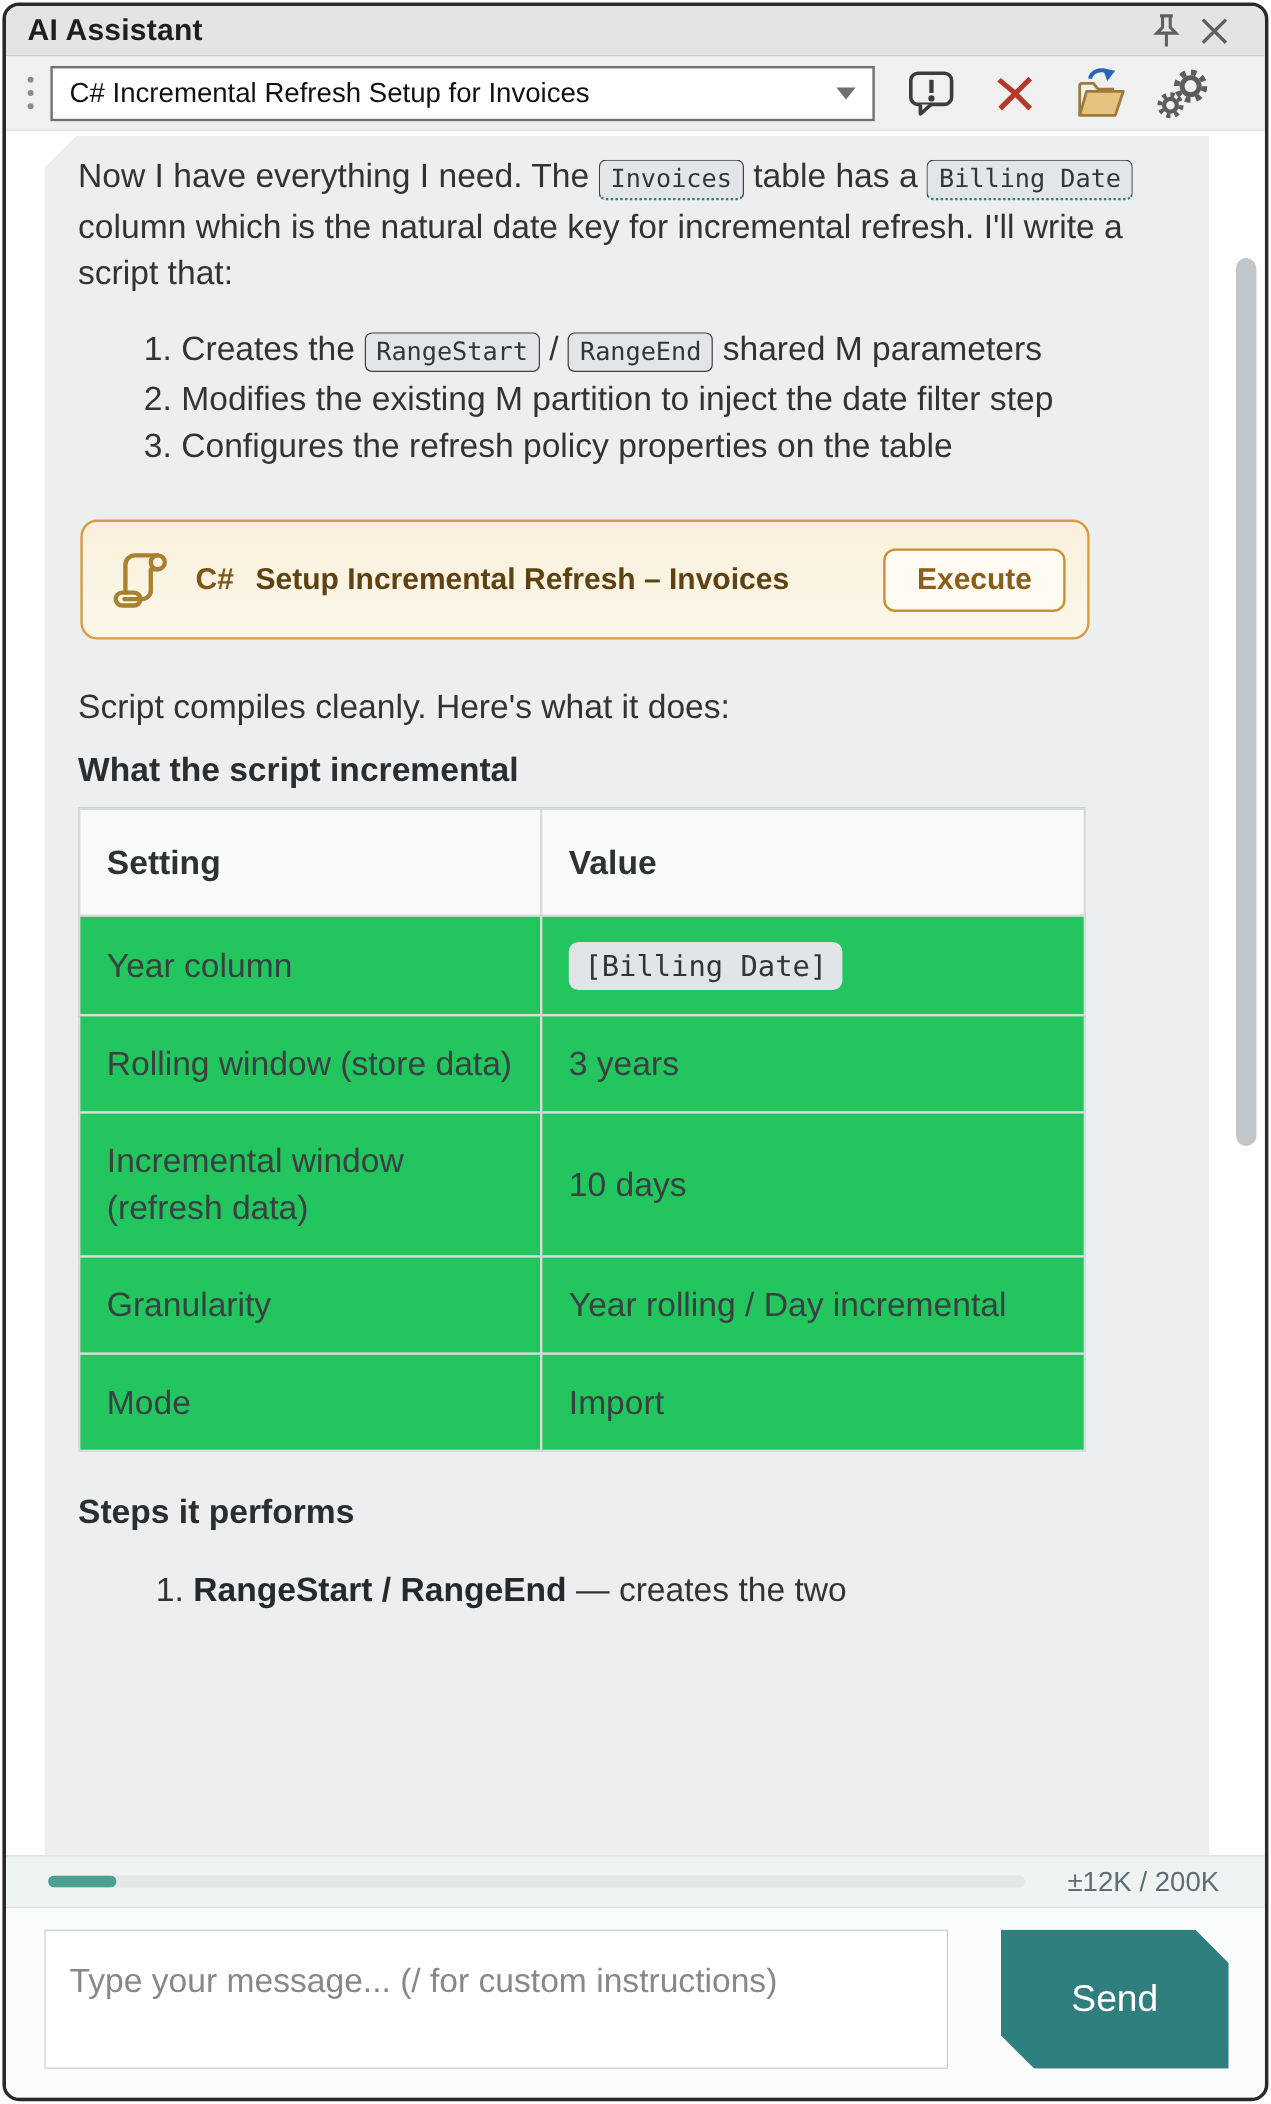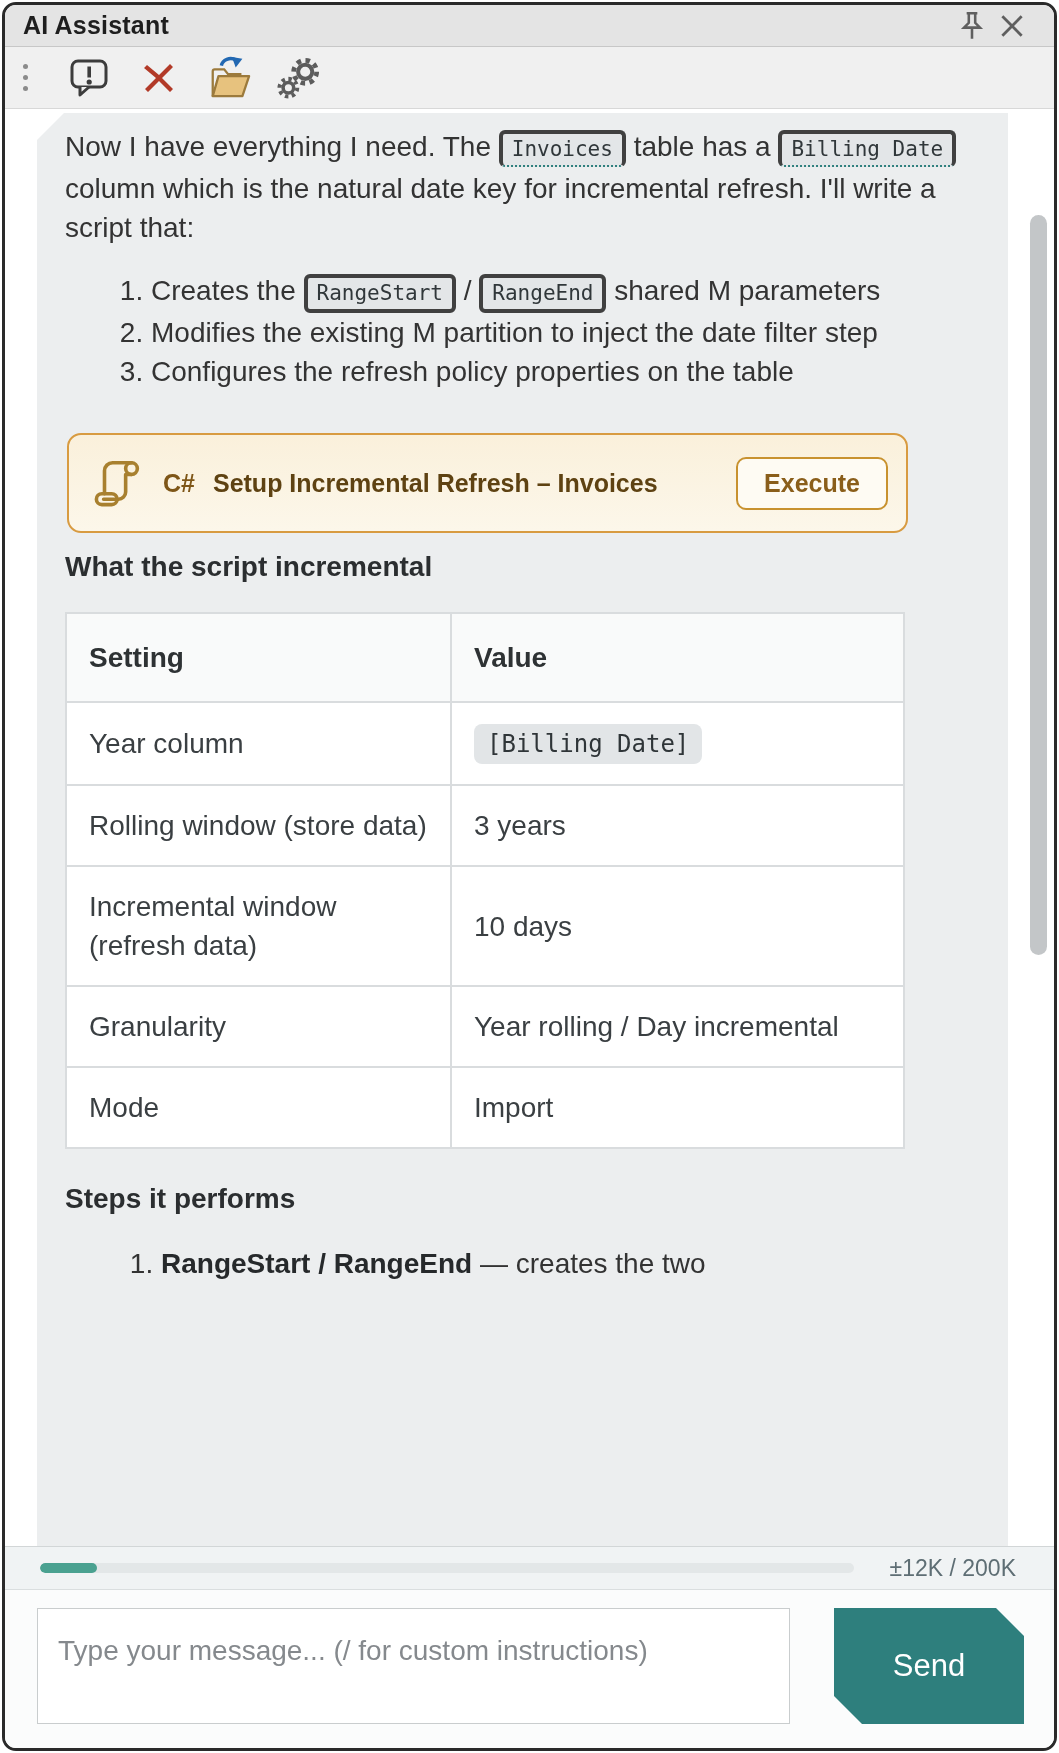--- a/index.html
+++ b/index.html
@@ -40,21 +40,21 @@
     flex:1 1 auto; position:relative; background:#fff; overflow:hidden;
   }
   .bubble {
     margin:4px 46px 0 32px; background:#eceeef; min-height:102%;
     clip-path: polygon(27px 0, 100% 0, 100% 100%, 0 100%, 0 27px);
     padding:14px 30px 40px 28px;
     color:#333; font-size:28px; line-height:39px;
   }
   .chip {
     font-family:"DejaVu Sans Mono","Liberation Mono",monospace;
-    font-size:21px; background:#e3e6e8; border:4px solid #404040; border-radius:6px;
+    font-size:21px; background:#e3e6e8; border:1px solid #404040; border-radius:6px;
     padding:3px 9px 4px; color:#30373a; white-space:nowrap;
   }
   .chip.dotted { border-bottom:2px dotted #2e7f7d; }
   ol.msg-list { margin:24px 0 0 0; padding-left:86px; }
   ol.msg-list li { margin:0; }
 
   
   .script-card {
     margin:42px 70px 0 2px; height:100px;
     border:2px solid #d89b41; border-radius:14px;
@@ -67,22 +67,22 @@
     flex:0 0 auto; background:#fefbf3; border:2px solid #c8922f; border-radius:10px;
     padding:10px 26px; font-size:25px; font-weight:bold; color:#8a5e1a; cursor:pointer;
     font-family:inherit;
   }
 
   .compile-note { margin-top:36px; }
   .sec-heading { margin-top:14px; font-size:28px; font-weight:bold; color:#2b2e30; }
 
   
   table.config {
-    border-collapse:collapse; margin-top:26px; width:840px; table-layout:fixed;
-    background:#ffffff;
+    border-collapse:collapse; margin-top:12px; width:840px; table-layout:fixed;
+    background:#22c55e;
     padding-left:48px;
   }
   table.config th, table.config td {
     border:2px solid #d9dcde; text-align:left; vertical-align:middle;
     padding:20px 22px; font-size:28px; color:#3a3f42;
   }
   table.config th { background:#f9fafa; font-weight:bold; color:#2e3234; padding:24px 22px; }
   table.config col.c1 { width:385px; }
   .chip-lg {
     font-family:"DejaVu Sans Mono","Liberation Mono",monospace;
@@ -143,20 +143,24 @@
       </svg>
     </span>
   </div>
 
   <div class="toolbar">
     <span class="drag-dots">
         <i></i>
         <i></i>
         <i></i>
       </span>
+    <div class="combo">
+      <span class="combo-text">C# Incremental Refresh Setup for Invoices</span>
+      <span class="arrow"></span>
+    </div>
     <span class="tool-btn">
       <svg width="44" height="44" viewBox="0 0 44 44">
         <rect x="5" y="5" width="34" height="26" rx="6" fill="none" stroke="#3c3c3c" stroke-width="3"></rect>
         <path d="M13 31 v8 l9 -8" fill="#f0f0f0" stroke="#3c3c3c" stroke-width="3" stroke-linejoin="round"></path>
         <rect x="20.4" y="10.5" width="3.6" height="11" fill="#3c3c3c"></rect>
         <circle cx="22.2" cy="26" r="2.6" fill="#3c3c3c"></circle>
       </svg>
     </span>
     <span class="tool-btn">
       <svg width="40" height="40" viewBox="0 0 40 40">
@@ -201,20 +205,21 @@
             <path d="M45 5.5 H24 a9 9 0 0 0 -9 9 V40"></path>
             <path d="M45 18.5 h-6.5 v19.5 a8 8 0 0 1 -8 8 H14"></path>
             <rect x="6" y="40" width="23" height="12" rx="6"></rect>
           </g>
         </svg>
         <span class="lang">C#</span>
         <span class="sc-title">Setup Incremental Refresh – Invoices</span>
         <button class="execute-btn">Execute</button>
       </div>
 
+      <p class="compile-note">Script compiles cleanly. Here's what it does:</p>
 
       <h3 class="sec-heading">What the script incremental</h3>
 
       <table class="config">
         <colgroup>
             <col class="c1">
             <col>
           </colgroup>
         <thead>
           <tr>

